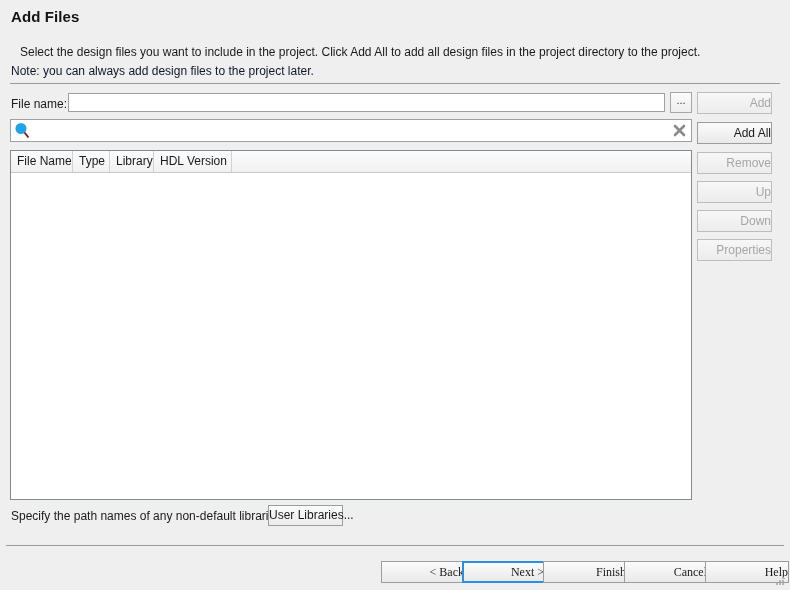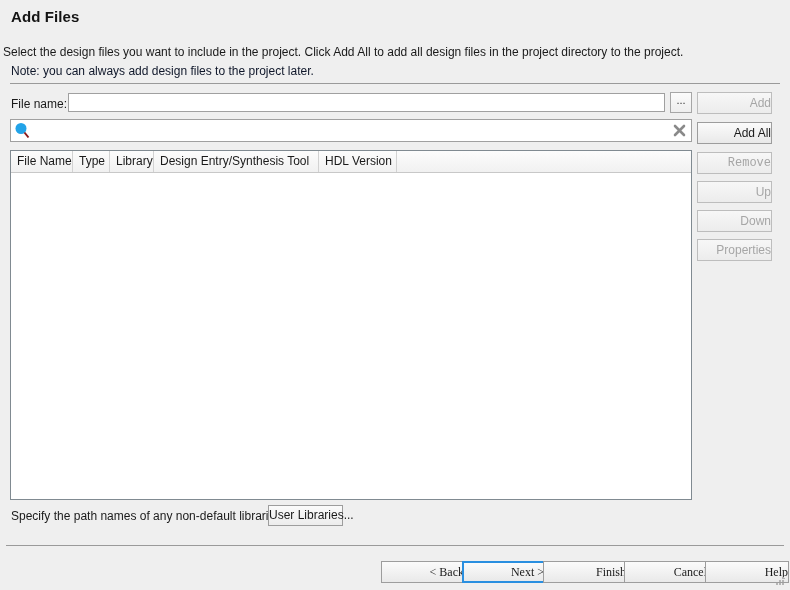--- a/index.html
+++ b/index.html
@@ -20,21 +20,21 @@
     position: absolute;
     left: 11px;
     top: 8px;
     font-size: 15px;
     font-weight: bold;
     letter-spacing: 0.1px;
     color: #141414;
   }
   .desc-line1 {
     position: absolute;
-    left: 3px;
+    left: 20px;
     top: 45px;
     font-size: 12px;
     color: #1a1a1a;
     white-space: nowrap;
   }
   .desc-line2 {
     position: absolute;
     left: 11px;
     top: 64px;
     font-size: 12px;
@@ -282,32 +282,31 @@
 <span class="clear-icon">
   <svg width="15" height="16" viewBox="0 0 15 16">
     <line x1="3" y1="4" x2="12" y2="13" stroke="#8a8a8a" stroke-width="2.6" stroke-linecap="round"></line>
     <line x1="12" y1="4" x2="3" y2="13" stroke="#8a8a8a" stroke-width="2.6" stroke-linecap="round"></line>
   </svg>
 </span>
 
 <div id="side-buttons">
     <div class="side-button" style="top: 92px;">Add</div>
     <div class="side-button enabled" style="top: 122px;">Add All</div>
-    <div class="side-button" style="top: 152px; font-family: Liberation Mono, monospace;">Remove</div>
+    <div class="side-button" style="top: 152px;">Remove</div>
     <div class="side-button" style="top: 181px;">Up</div>
     <div class="side-button" style="top: 210px;">Down</div>
     <div class="side-button" style="top: 239px;">Properties</div>
   </div>
 
 <div class="table-panel">
   <div class="table-header" id="table-header">
       <div class="th" style="width: 62px;">File Name</div>
       <div class="th" style="width: 37px;">Type</div>
       <div class="th" style="width: 44px;">Library</div>
-      <div class="th" style="width: 165px;">Design Entry/Synthesis Tool</div>
       <div class="th" style="width: 78px;">HDL Version</div>
       <div class="th" style="width: 294px; border-right: none;"></div>
     </div>
   <div class="table-body" id="table-body"></div>
 </div>
 
 <div class="libs-note">Specify the path names of any non-default libraries.</div>
 <div class="user-libraries-button">User Libraries...</div>
 <div class="hsep-bottom"></div>
 

